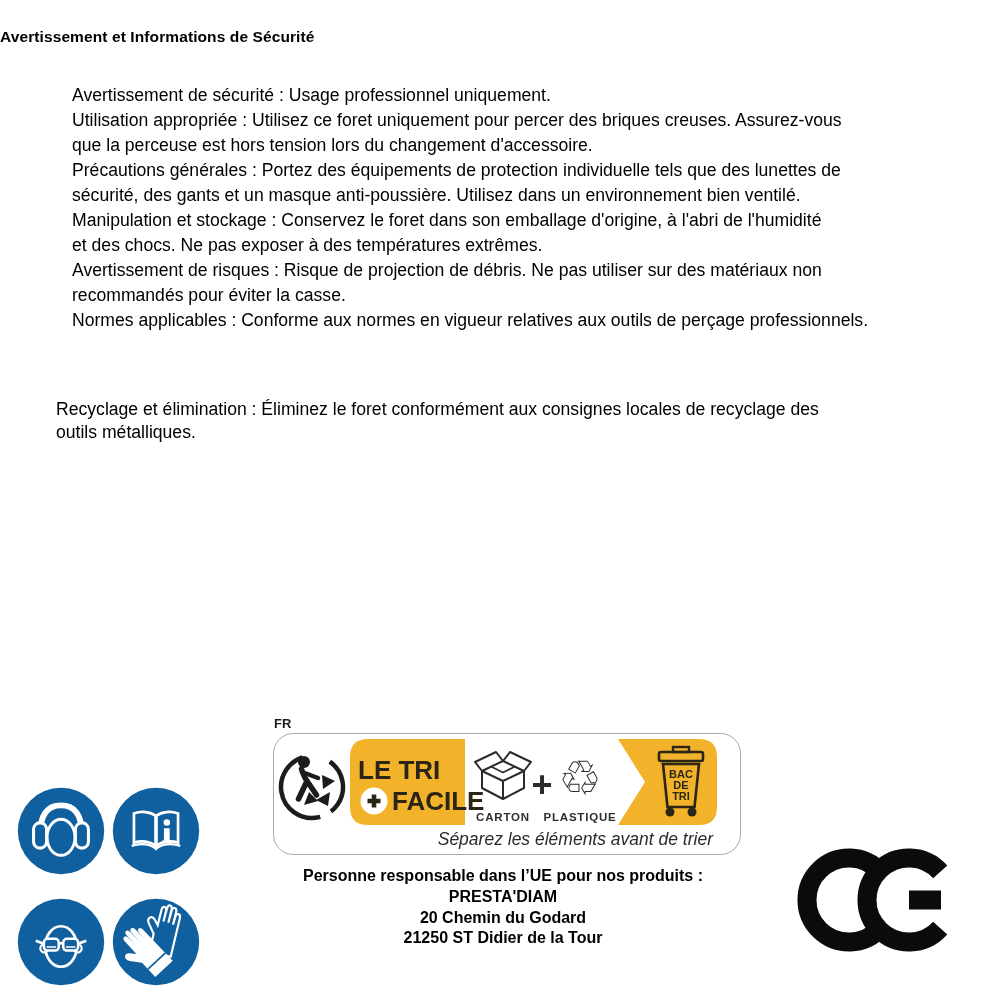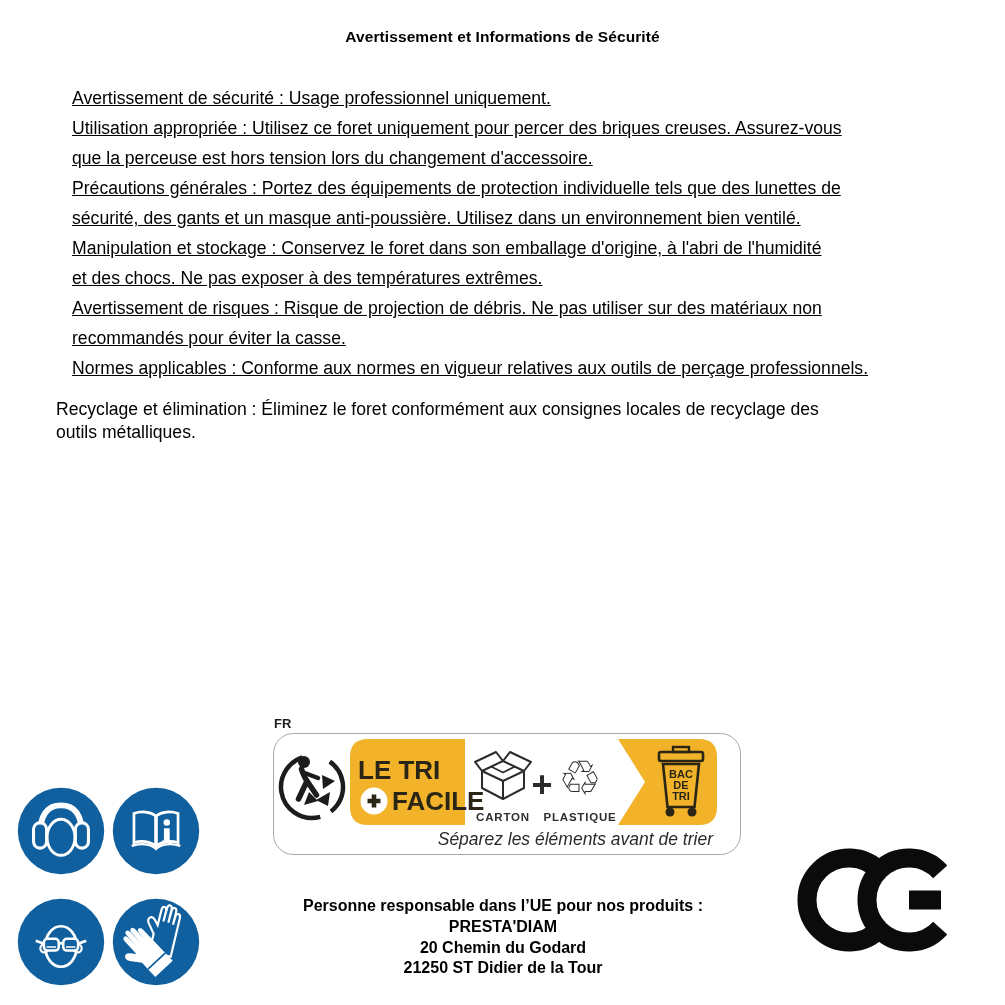--- a/index.html
+++ b/index.html
@@ -1,44 +1,44 @@
 <!DOCTYPE html>
 <html><head>
 <meta charset="utf-8">
 <style>
   html,body{margin:0;padding:0;background:#fff;}
   .page{
     position:relative;width:1005px;height:1005px;background:#fff;overflow:hidden;
     font-family:"Liberation Sans",sans-serif;color:#000;
   }
   .title{
-    position:absolute;top:28px;left:0;width:100%;text-align:center;
+    position:absolute;top:28px;left:0;width:100%;text-align:left;
     font-size:15.5px;font-weight:bold;letter-spacing:.1px;
   }
   .bodytext{
     position:absolute;left:72px;top:83px;width:915px;
-    font-size:17.6px;line-height:30px;white-space:pre-line;text-decoration:underline;
+    font-size:17.6px;line-height:25px;white-space:pre-line;
   }
   .recycletext{
     position:absolute;left:56px;top:398px;width:915px;
     font-size:17.6px;line-height:23.4px;white-space:pre-line;
   }
   .icon{position:absolute;width:90px;height:90px;}
   .icon svg{display:block;width:100%;height:100%;}
   #icon-ear{left:16px;top:786px;}
   #icon-book{left:111px;top:786px;}
   #icon-goggles{left:16px;top:897px;}
   #icon-gloves{left:111px;top:897px;}
   .fr-code{
     position:absolute;left:274px;top:716px;
     font-size:13px;font-weight:bold;color:#1c1c1a;
   }
   .infotri{position:absolute;left:273px;top:733px;width:424px;height:122px;}
   .address{
-    position:absolute;left:263px;top:896px;width:480px;text-align:center;
+    position:absolute;left:263px;top:866px;width:480px;text-align:center;
     font-size:16px;font-weight:bold;line-height:20.8px;
   }
   .ce{position:absolute;left:797px;top:845px;width:152px;height:110px;}
 </style>
 </head>
 <body>
 
 <div class="page">
 
   <div class="title">Avertissement et Informations de Sécurité</div>

